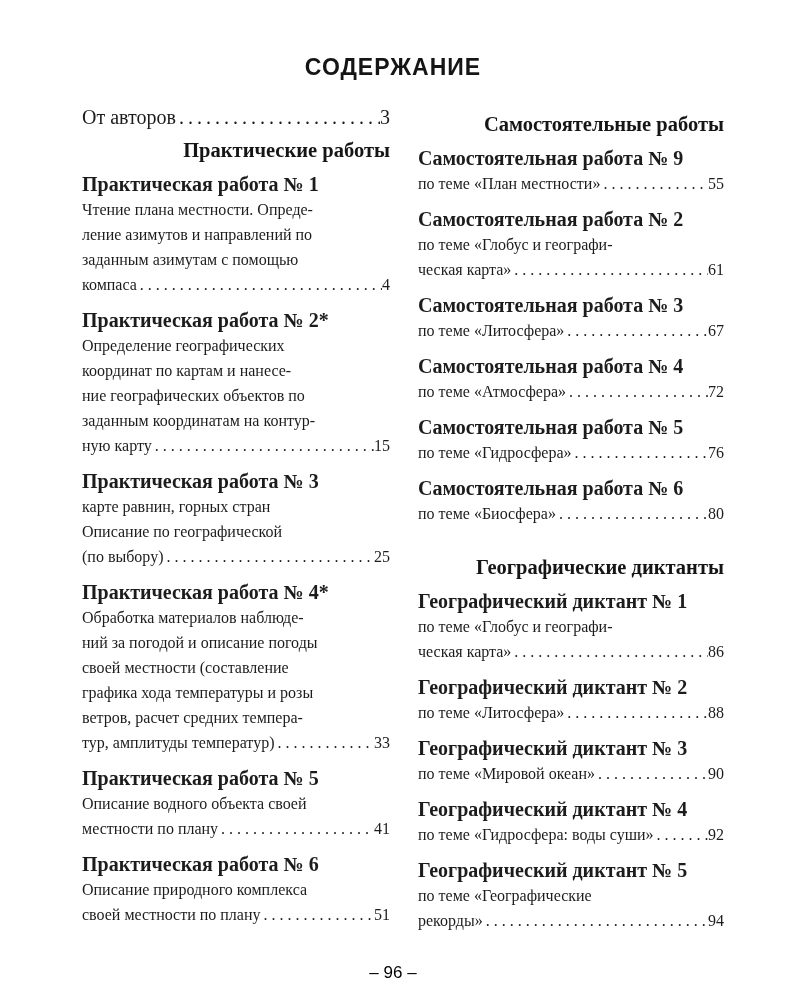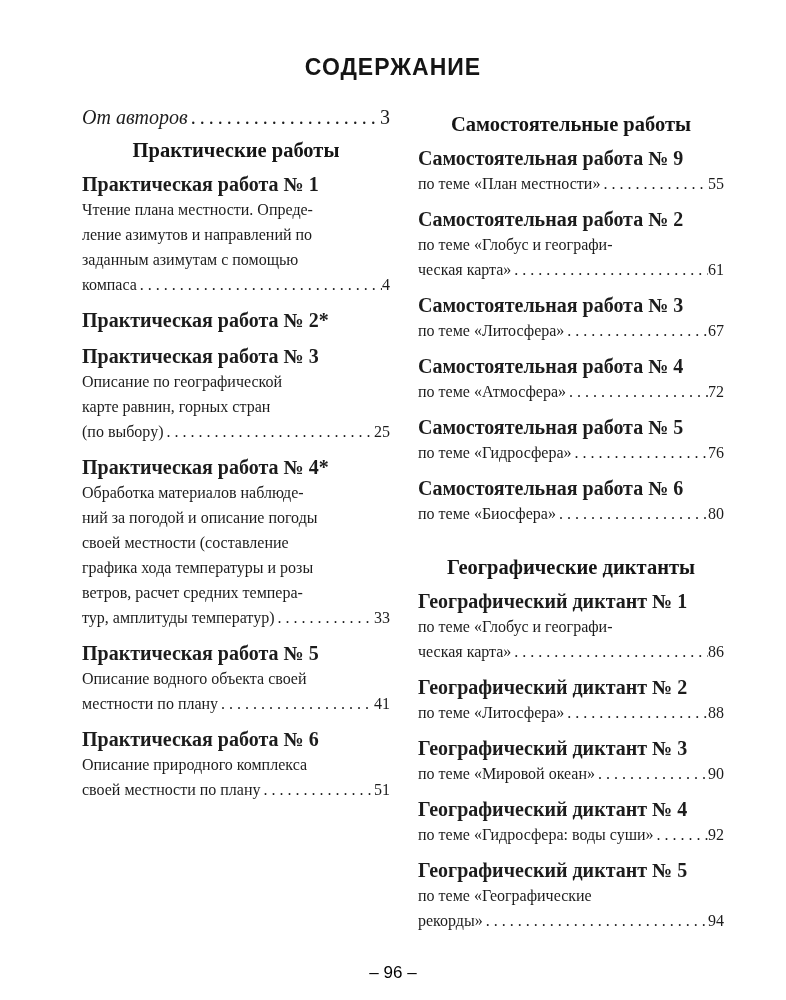--- a/index.html
+++ b/index.html
@@ -46,24 +46,24 @@
   .dots::after{
     content:"...................................................................................................";
   }
   .page-num{flex:none;}
   
   .intro{
     font-size:20px;
     line-height:25px;
     margin-bottom:7px;
   }
-  .intro .lead-text{font-style:italic;}
+  .intro .lead-text{}
   
   .section-heading{
-    text-align:center;
+    text-align:right;
     font-weight:bold;
     font-size:20.5px;
     line-height:26px;
     margin:6px 0 8px 0;
     color:#151515;
   }
   .col .toc-section + .toc-section .section-heading{
     margin-top:28px;
   }
   
@@ -116,26 +116,37 @@
               <div class="desc-line">заданным азимутам с помощью</div>
               <div class="leader-line">
                 <span class="lead-text">компаса</span>
                 <span class="dots"></span>
                 <span class="page-num">4</span>
               </div>
             </div>
           </div>
           <div class="toc-entry">
             <div class="entry-title">Практическая работа № 2*</div>
+            <div class="entry-desc">
+              <div class="desc-line">Определение географических</div>
+              <div class="desc-line">координат по картам и нанесе-</div>
+              <div class="desc-line">ние географических объектов по</div>
+              <div class="desc-line">заданным координатам на контур-</div>
+              <div class="leader-line">
+                <span class="lead-text">ную карту</span>
+                <span class="dots"></span>
+                <span class="page-num">15</span>
+              </div>
+            </div>
           </div>
           <div class="toc-entry">
             <div class="entry-title">Практическая работа № 3</div>
             <div class="entry-desc">
+              <div class="desc-line">карте равнин, горных стран</div>
               <div class="desc-line">Описание по географической</div>
-              <div class="desc-line">карте равнин, горных стран</div>
               <div class="leader-line">
                 <span class="lead-text">(по выбору)</span>
                 <span class="dots"></span>
                 <span class="page-num">25</span>
               </div>
             </div>
           </div>
           <div class="toc-entry">
             <div class="entry-title">Практическая работа № 4*</div>
             <div class="entry-desc">

